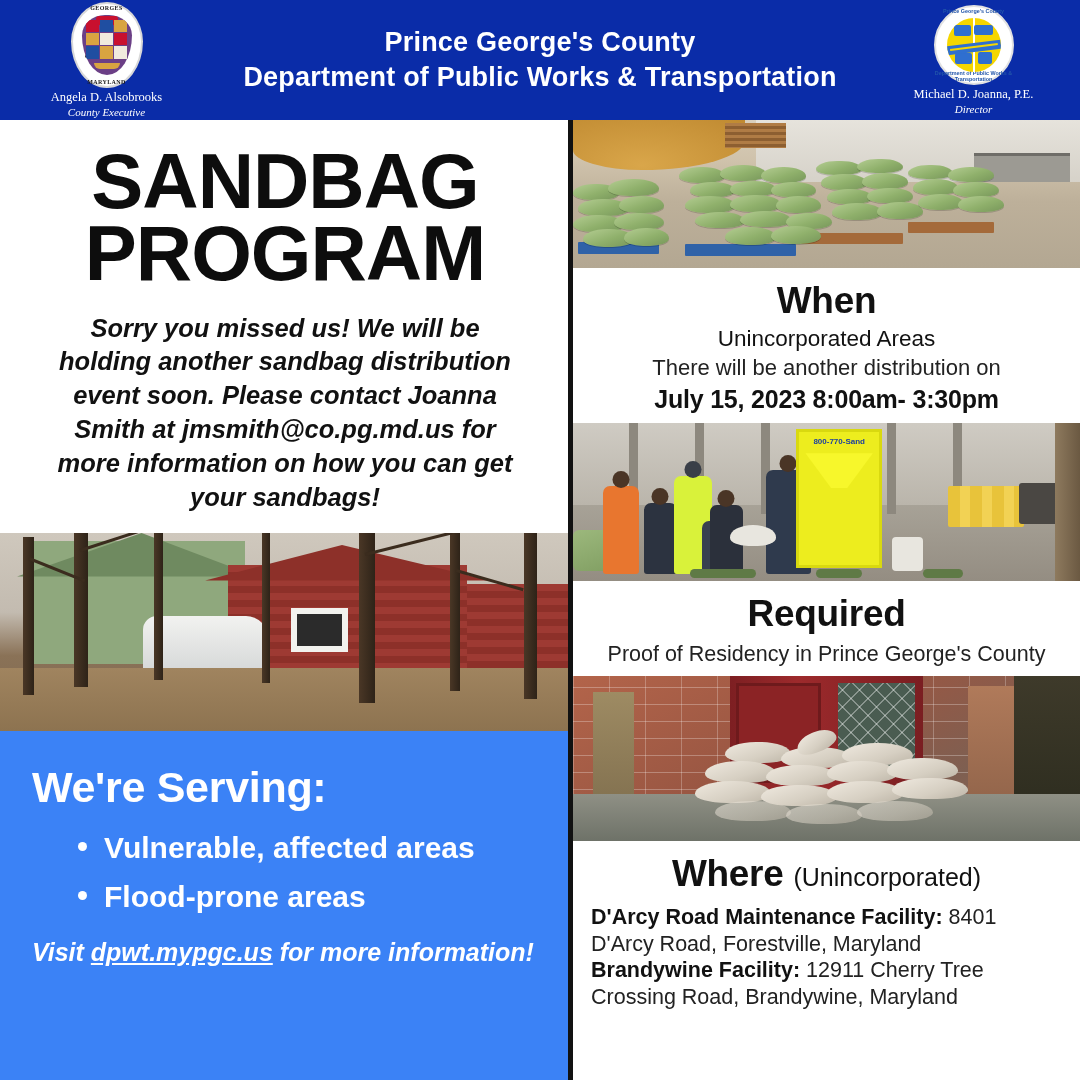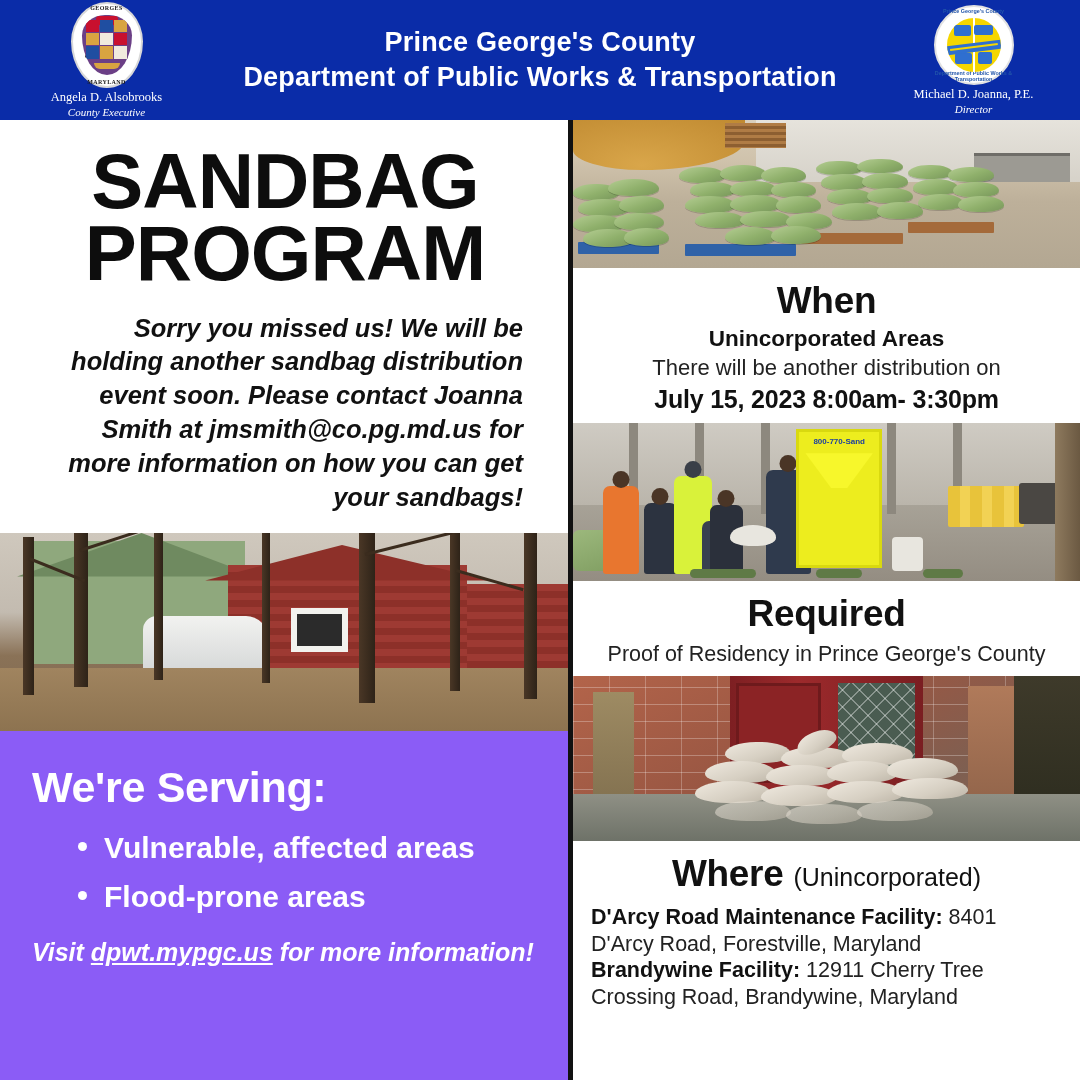--- a/index.html
+++ b/index.html
@@ -66,45 +66,45 @@
   
   .left{position:absolute;left:0;top:120px;width:570px;height:960px;background:#fff;}
   .left-white{position:relative;height:413px;padding:26px 22px 0 22px;box-sizing:border-box;}
   .big-title{
     font-size:78px;line-height:.92;font-weight:bold;letter-spacing:-1px;
     color:#0d0d0d;text-align:center;margin:0 0 4px 0;
     font-family:"Liberation Sans",sans-serif;
   }
   .big-title .l2{display:block;}
   .blurb{
-    margin:22px auto 0 auto;max-width:476px;text-align:right;
+    margin:22px auto 0 auto;max-width:476px;text-align:center;
     font-size:25.5px;line-height:1.33;font-weight:bold;font-style:italic;color:#111;
   }
   .flood-img{position:absolute;left:0;top:413px;width:570px;height:198px;overflow:hidden;background:#7a6a5c;}
 
   .serving{
-    position:absolute;left:0;top:611px;width:570px;height:349px;background:#8b5cf6;
+    position:absolute;left:0;top:611px;width:570px;height:349px;background:#3b82f6;
     box-sizing:border-box;padding:32px 28px 0 32px;color:#fff;
   }
   .serving h2{margin:0 0 14px 0;font-size:43px;font-weight:bold;letter-spacing:-.3px;}
   .serving ul{margin:16px;padding:0 0 0 56px;list-style:none;}
   .serving li{position:relative;font-size:30px;font-weight:bold;line-height:1.32;margin-bottom:9px;}
   .serving li:before{content:"";position:absolute;left:-26px;top:14px;width:9px;height:9px;border-radius:50%;background:#fff;}
   .visit{margin-top:22px;font-size:25px;font-weight:bold;font-style:italic;}
   .visit u{text-decoration:underline;}
 
   .vdivider{position:absolute;left:568px;top:120px;width:5px;height:960px;background:#111;}
 
   
   .right{position:absolute;left:573px;top:120px;width:507px;height:960px;background:#fff;}
   .rimg{width:507px;overflow:hidden;position:relative;}
   .rtext{padding:12px 10px 8px 10px;box-sizing:border-box;text-align:center;}
   .rtext h3{margin:0;font-size:37px;font-weight:bold;color:#111;letter-spacing:-.3px;}
   .rtext h3 .sub{font-size:25px;font-weight:normal;letter-spacing:0;}
-  .rsub{font-size:22.5px;font-weight:bold;color:#111;margin-top:4px;}
+  .rsub{font-size:22.5px;font-weight:normal;color:#111;margin-top:4px;}
   .rline{font-size:22px;color:#222;margin-top:2px;line-height:1.25;}
   .rline.bold{font-weight:bold;font-size:25px;color:#111;letter-spacing:-.2px;}
   .addr{text-align:left;font-size:21.5px;line-height:1.25;color:#222;padding:0 8px;margin-top:9px;}
   .addr b{color:#111;}
 
   
   .scene{position:absolute;inset:0;}
   
   .s1{background:linear-gradient(#d9cfbd 0%,#cfc2ab 28%,#bdb09a 55%,#b3a792 100%);}
   .s1 .wall{position:absolute;left:36%;top:0;right:0;height:42%;background:linear-gradient(#e6e3dc,#d6d2c9);}

